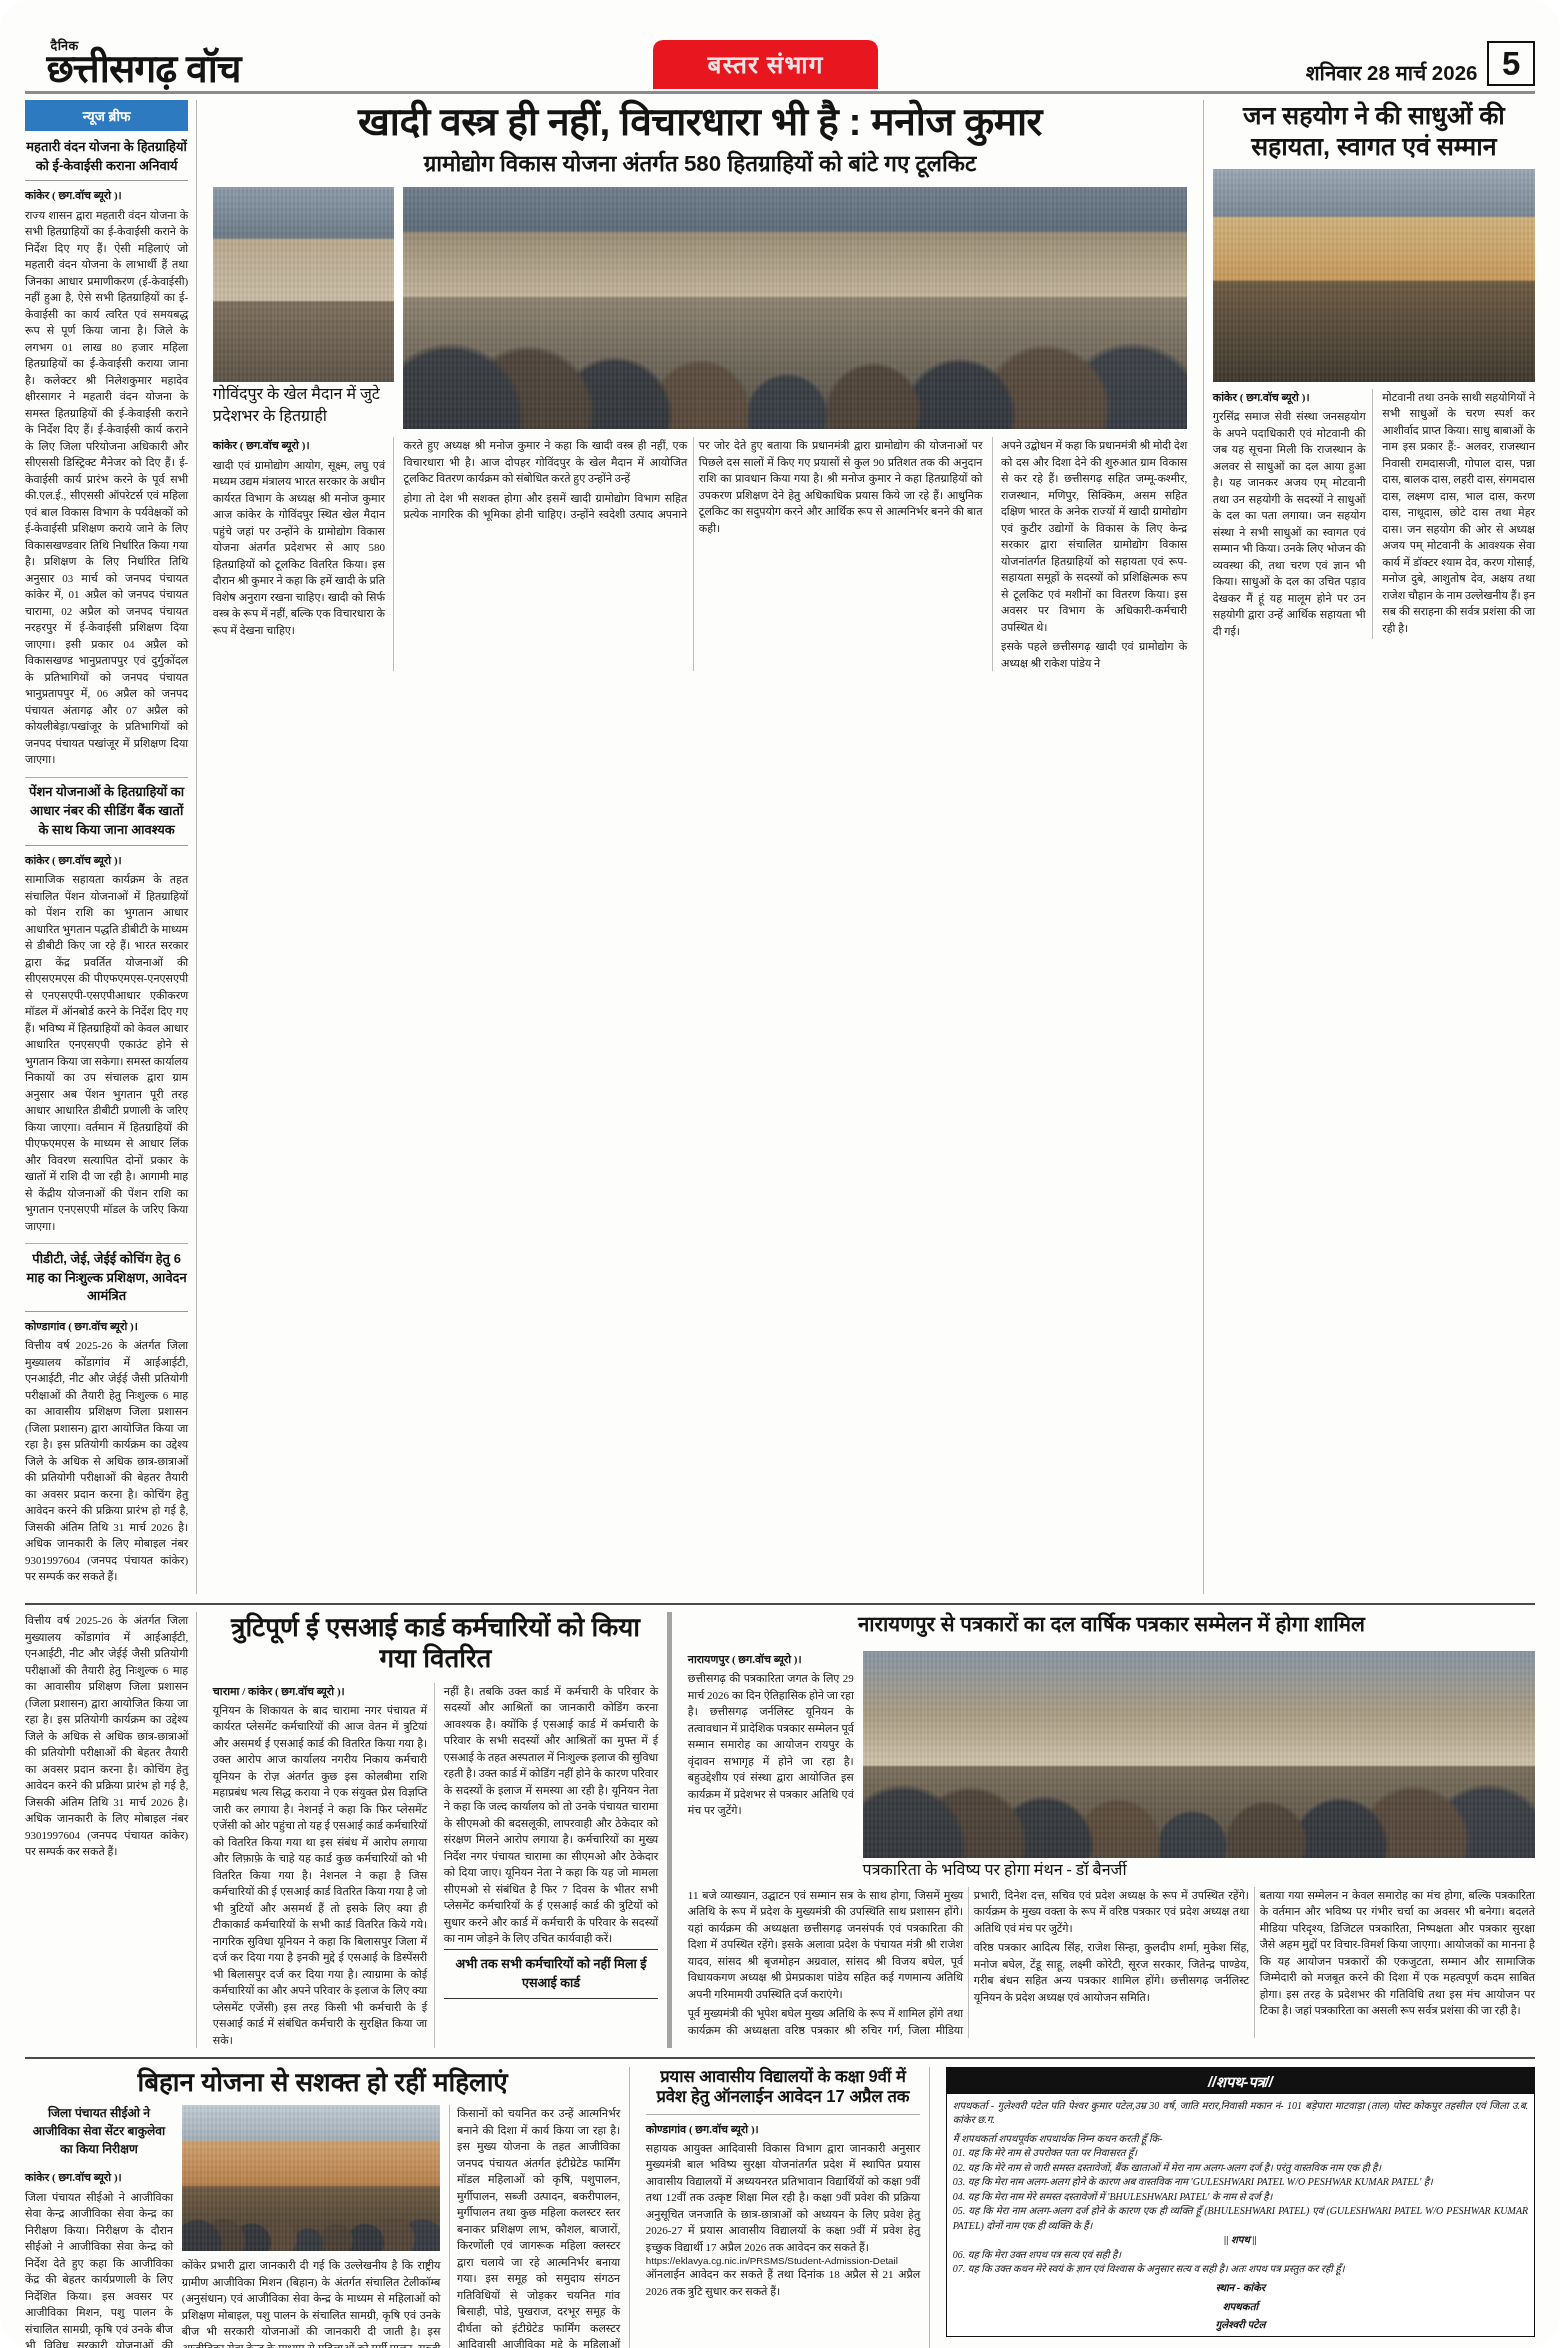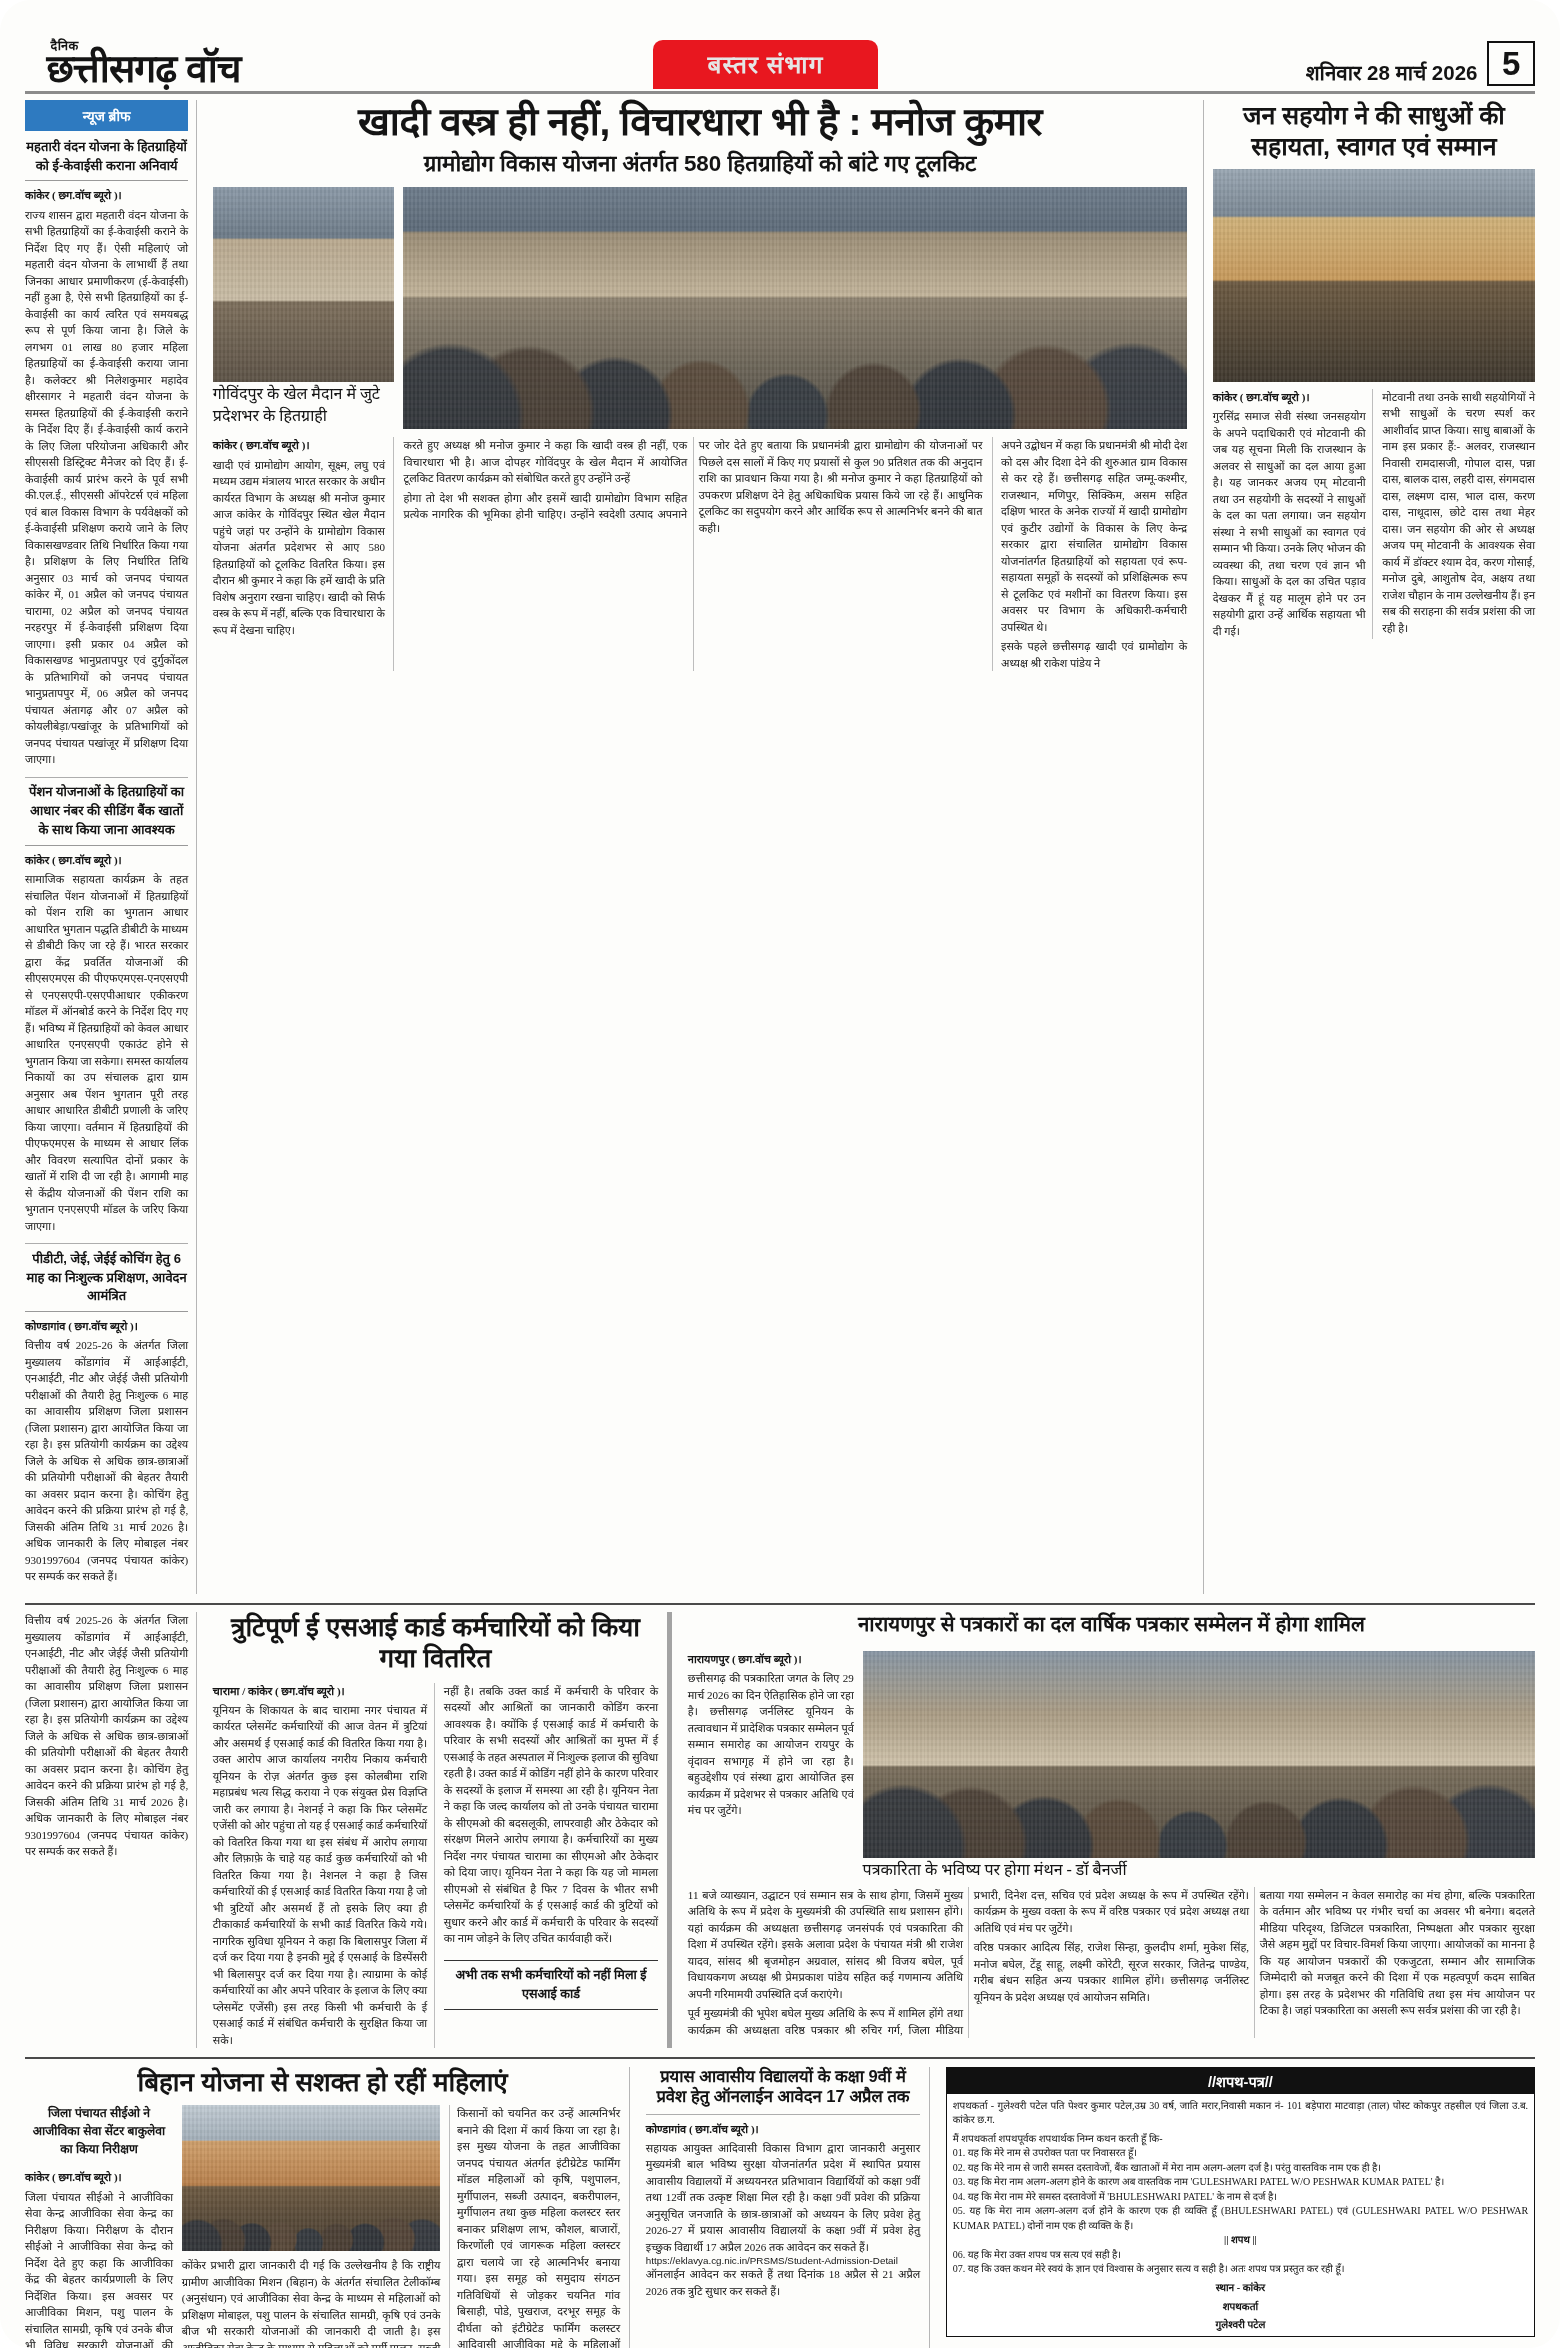--- a/index.html
+++ b/index.html
@@ -138,41 +138,41 @@
       radial-gradient(circle at 38% 86%, #5a4a3b 0 9%, transparent 10%),
       radial-gradient(circle at 49% 90%, #333a42 0 9%, transparent 10%),
       radial-gradient(circle at 60% 87%, #4c4036 0 9%, transparent 10%),
       radial-gradient(circle at 71% 90%, #2e343c 0 9%, transparent 10%),
       radial-gradient(circle at 82% 86%, #55463a 0 9%, transparent 10%),
       radial-gradient(circle at 93% 91%, #343a43 0 9%, transparent 10%);
     opacity: .85;
   }
 
   
-  .notice-box { border: 1px solid #111; padding: 4.9px 5.9px; margin-bottom: 7.8px; background: #fff; }
+  .notice-box { border: 1px solid #111; padding: 4.9px 5.9px; margin-bottom: 7.8px; background: #fff; font-style: italic; }
   .notice-hdr {
     background: #111; color: #fff; text-align: center;
     font-family: "Liberation Sans", sans-serif; font-weight: bold;
     font-size: 14.6px; padding: 2.9px 0; margin: -4.9px -5.9px 4.9px;
   }
   .notice-bt { font-size: 10px; line-height: 1.45; text-align: justify; }
   .notice-sign { text-align: center; font-size: 10.2px; font-weight: bold; margin-top: 4.9px; line-height: 1.3; }
 
   .two-col { column-count: 2; column-gap: 11.7px; column-rule: 1px solid #bdbdbd; }
   .three-col { column-count: 3; column-gap: 10.7px; column-rule: 1px solid #bdbdbd; }
 
   .blk { margin-bottom: 8.8px; }
   .divider-h { border-top: 2px solid #4a4a4a; margin: 8.8px 0 7.8px; }
   .divider-thin { border-top: 1px solid #adadad; margin: 6.8px 0 5.9px; }
 
   .pull-note {
     border-top: 1px solid #333; border-bottom: 1px solid #333;
     font-family: "Liberation Sans", sans-serif; font-weight: bold;
     font-size: 12.7px; line-height: 1.45; text-align: center;
-    padding: 5.9px 2.9px; margin: 13px 0;
+    padding: 5.9px 2.9px; margin: 2px 0;
   }
   .url-txt { font-family: "Liberation Sans", sans-serif; font-size: 9.8px; word-break: break-all; }
 </style>
 </head>
 <body>
 
 <div class="page">
 
   <div class="masthead">
     <div class="logo-wrap">

